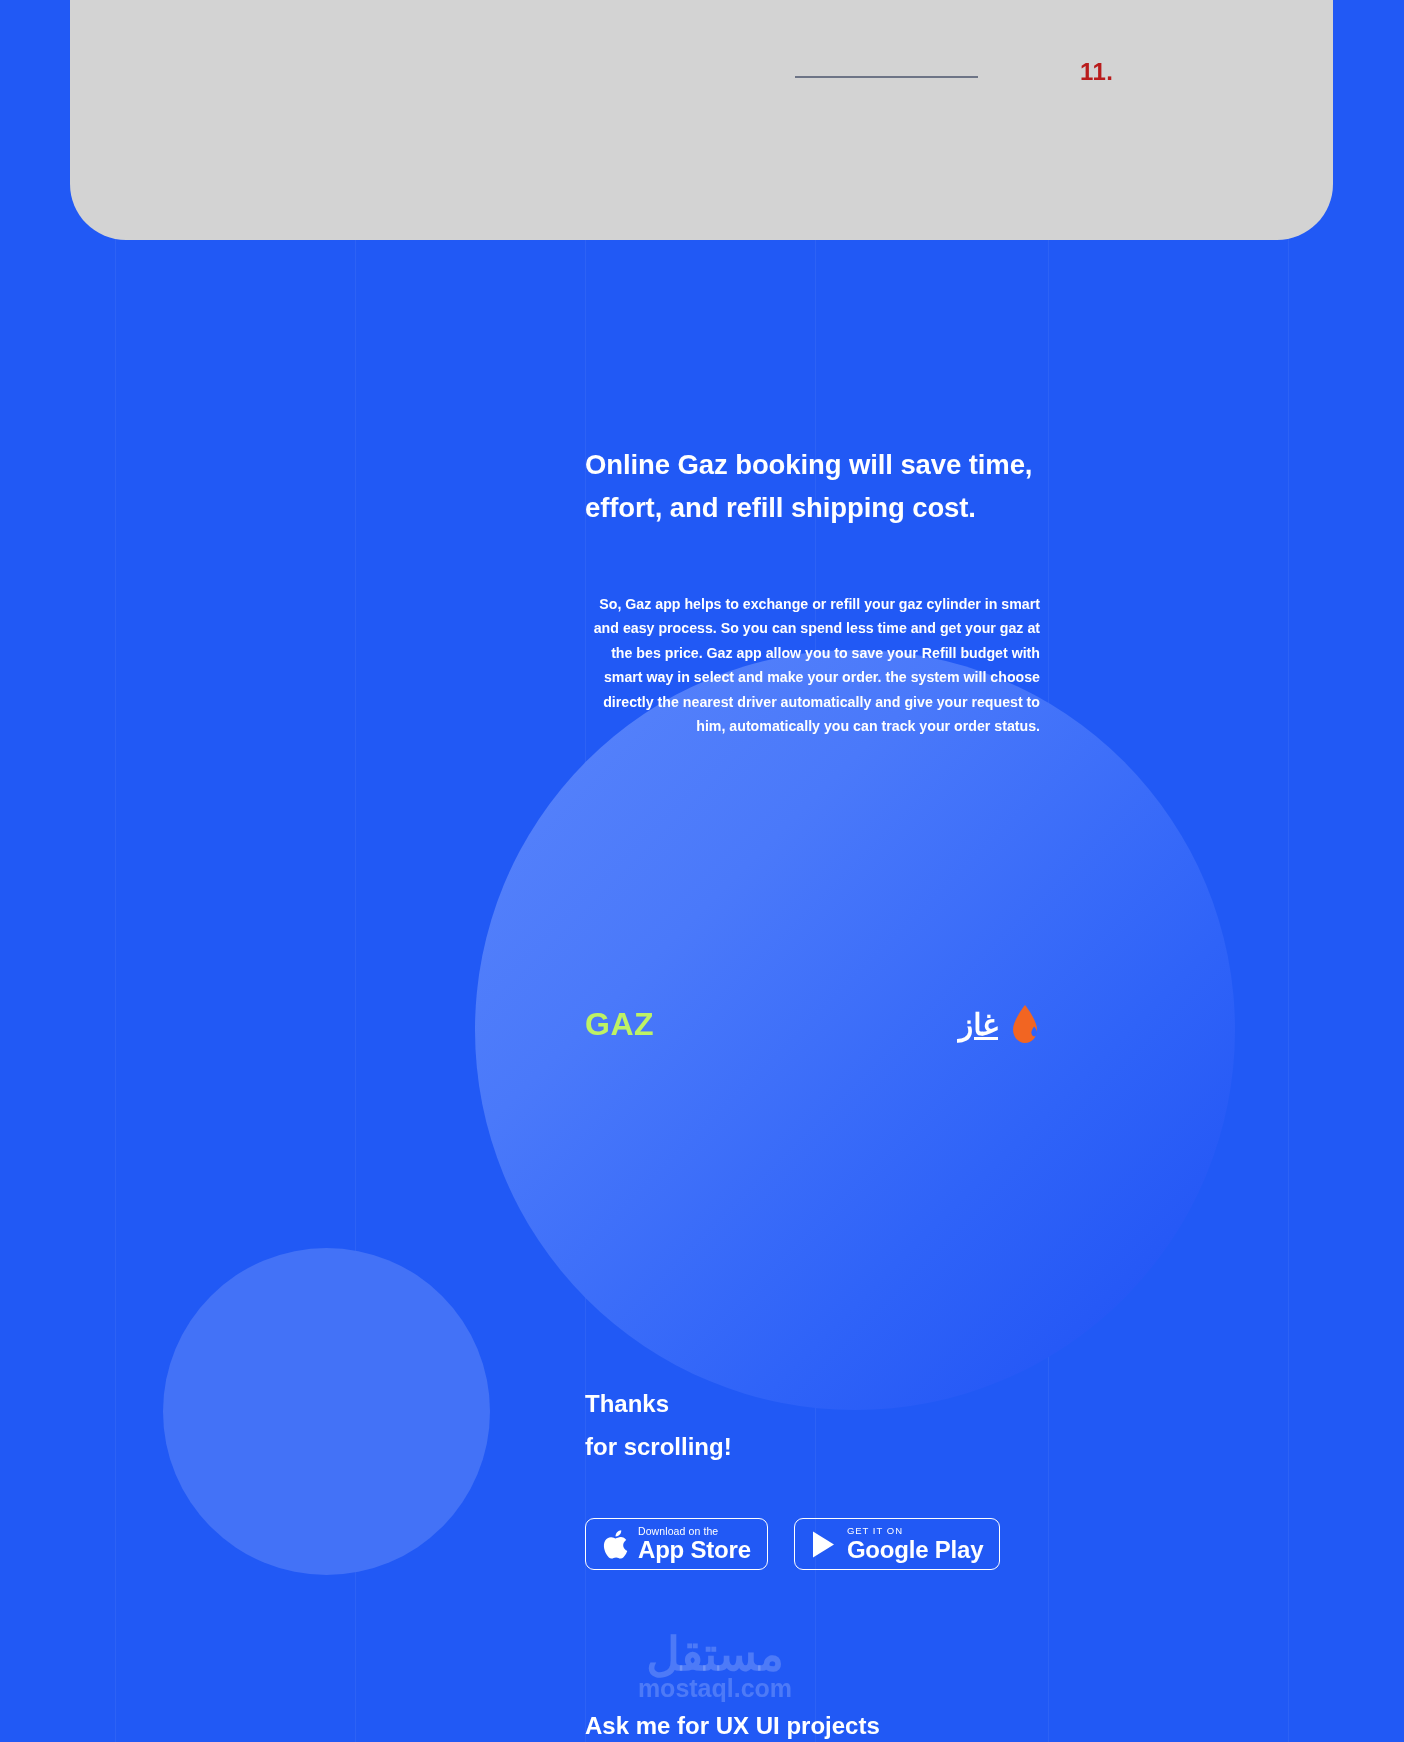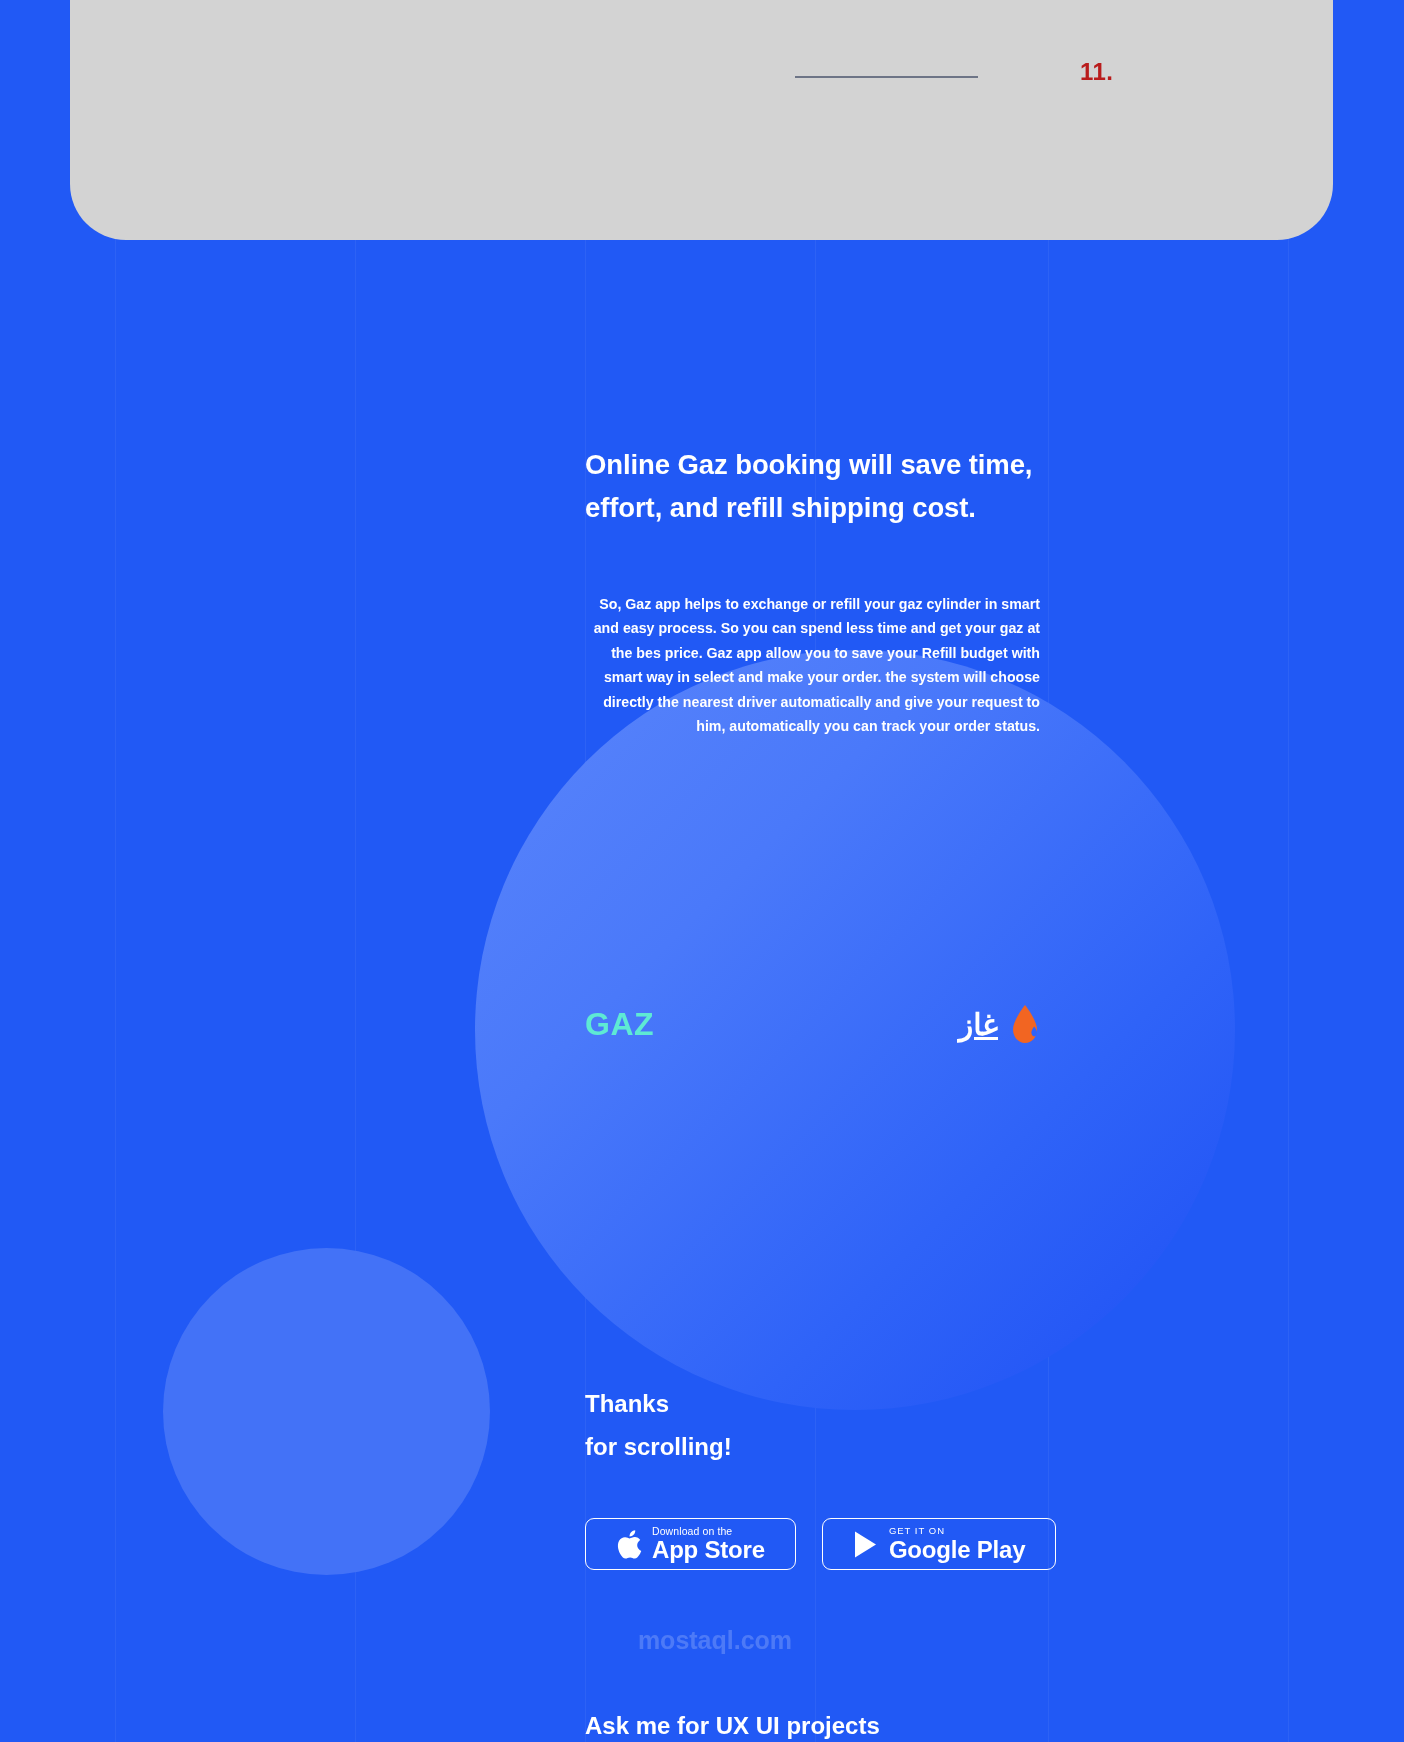--- a/index.html
+++ b/index.html
@@ -88,21 +88,21 @@
   }
 
   
   .logo-row {
     position:absolute; left:585px; top:1000px;
     width:455px; height:48px;
     display:flex; align-items:center; justify-content:space-between;
   }
   .logo-latin {
     font-size:32px; font-weight:bold;
-    color:#5eead4; letter-spacing:0.5px;
+    color:#bef264; letter-spacing:0.5px;
   }
   .logo-ar-group { display:flex; align-items:center; gap:12px; }
   .logo-arabic {
     font-size:30px; font-weight:bold; color:#ffffff;
     direction:rtl;
     text-decoration:underline;
   }
   .flame-icon { width:30px; height:40px; display:block; }
 
   .thanks {
@@ -115,21 +115,21 @@
   
   .badges {
     position:absolute; left:585px; top:1518px;
     display:flex; gap:26px;
   }
   .badge {
     display:flex; align-items:center;
     border:1.6px solid #ffffff;
     border-radius:9px;
     background:transparent;
-    padding:0 30px;
+    padding:0 16px;
     height:52px;
     color:#ffffff;
     cursor:pointer;
   }
   .badge-mark { flex:0 0 auto; margin-right:10px; display:flex; align-items:center; }
   .badge-text { display:flex; flex-direction:column; justify-content:center; line-height:1; }
   .badge-small { font-size:10.5px; letter-spacing:0.1px; margin-bottom:2px; }
   .badge-small.caps { font-size:9.5px; letter-spacing:1px; }
   .badge-big { font-size:24px; font-weight:bold; letter-spacing:-0.2px; }
 
@@ -219,19 +219,20 @@
         </span>
         <span class="badge-text">
           <span class="badge-small caps">GET IT ON</span>
           <span class="badge-big">Google Play</span>
         </span>
       </div>
 
     </div>
 
     <div class="watermark">
+      <div class="wm-ar">مستقل</div>
       <div class="wm-url">mostaql.com</div>
     </div>
 
     <div class="bottom-cta">Ask me for UX UI projects</div>
 
   </div>
 </div>
 
 </body></html>

